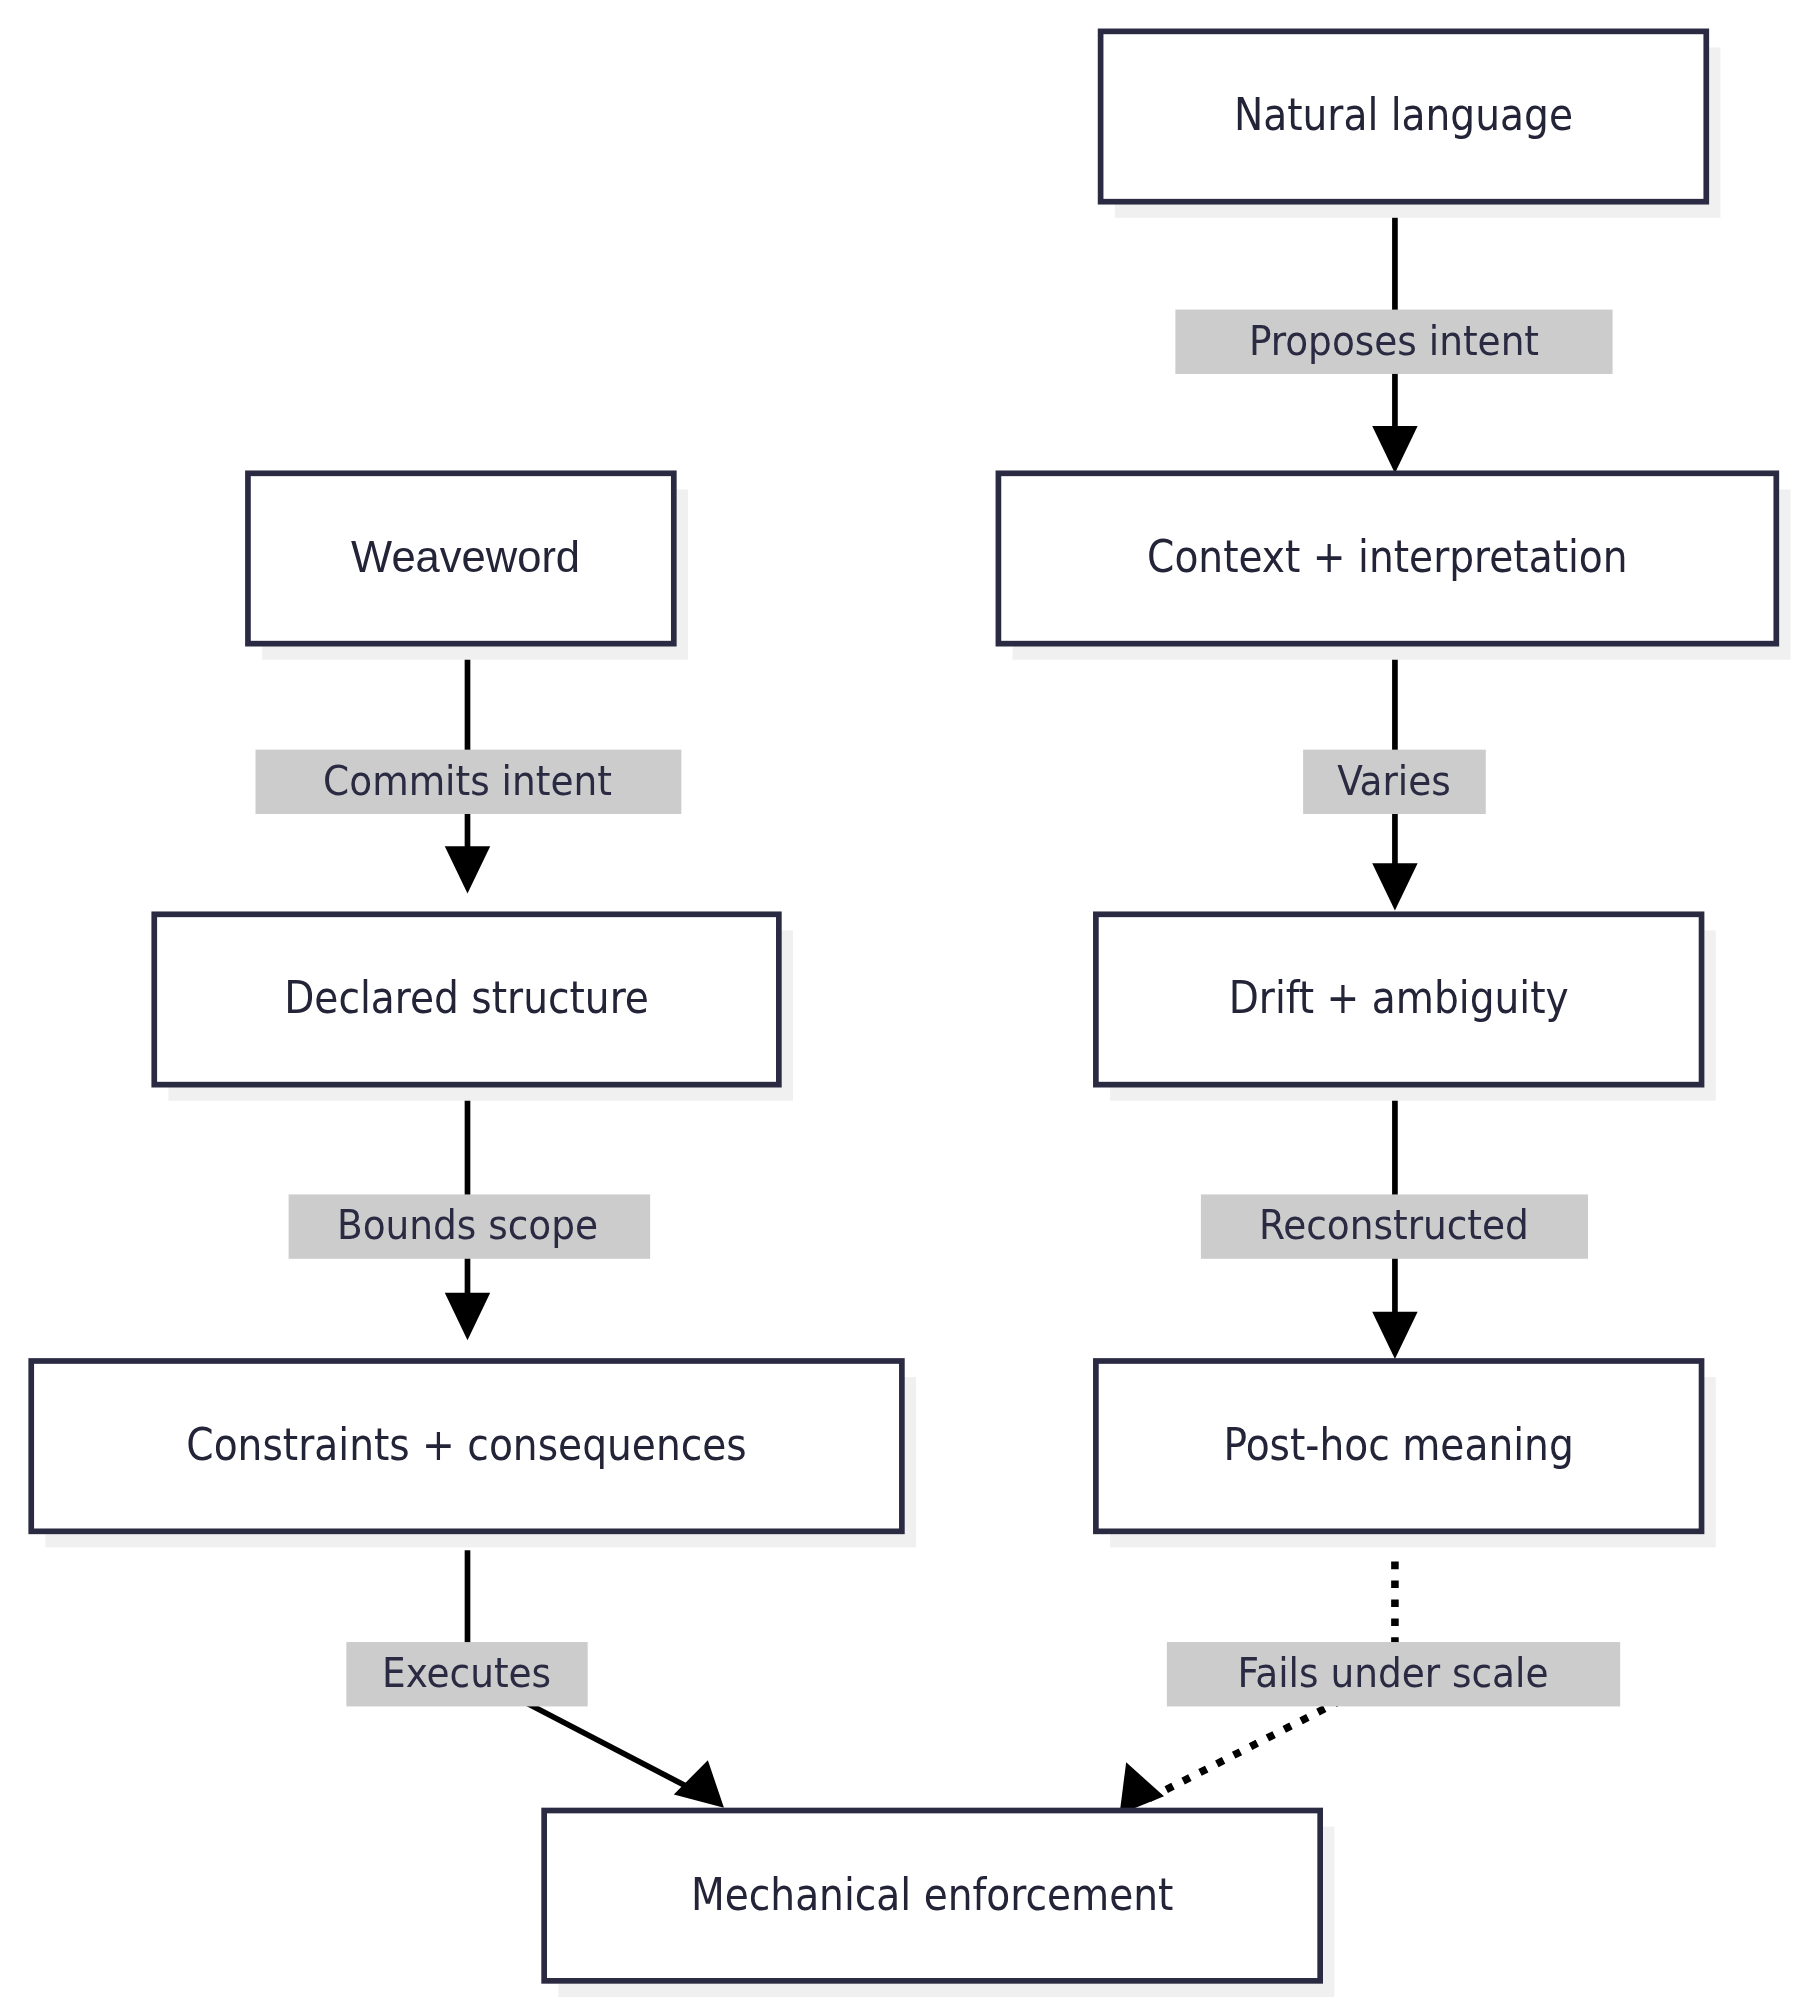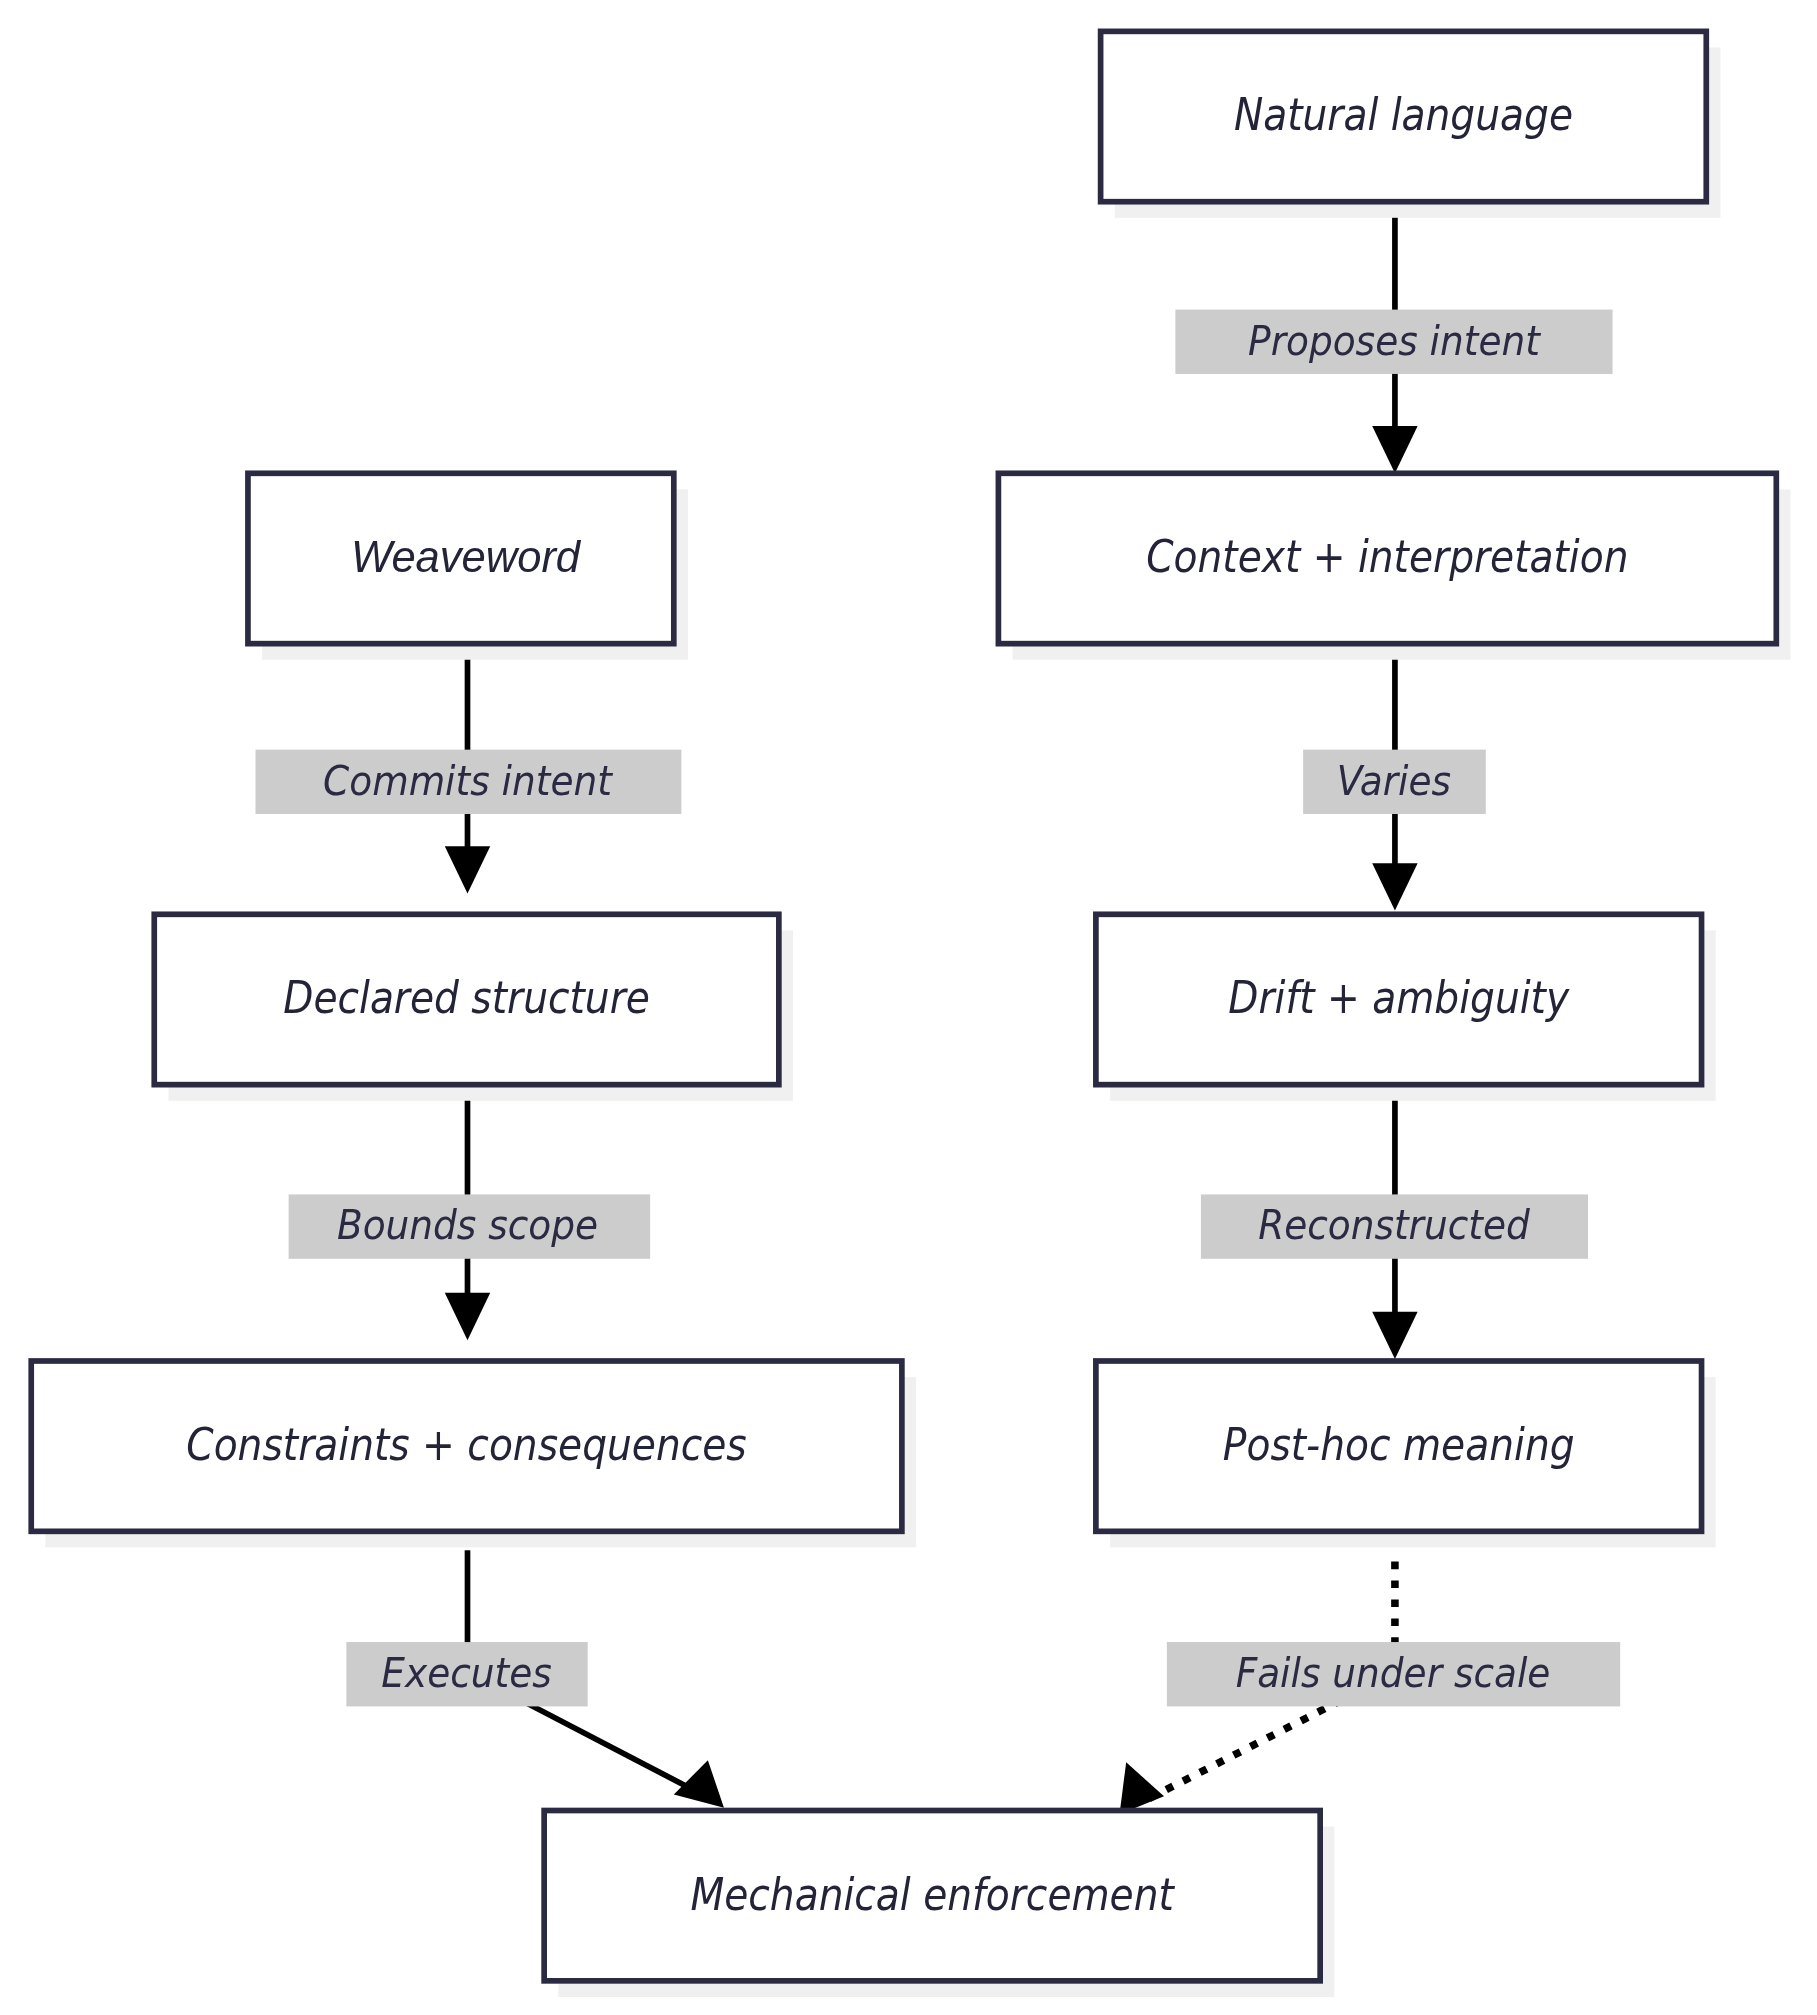--- a/index.html
+++ b/index.html
@@ -10,21 +10,20 @@
   body {
     width: 1817px;
     height: 2016px;
     font-family: "DejaVu Sans", sans-serif;
     overflow: hidden;
   }
   #flowchart-root {
     position: relative;
     width: 1817px;
     height: 1830px;
-    font-style: italic;
   }
   svg.fc {
     position: absolute;
     top: 0;
     left: 0;
     width: 1817px;
     height: 2016px;
     display: block;
   }
   .node-rect {

